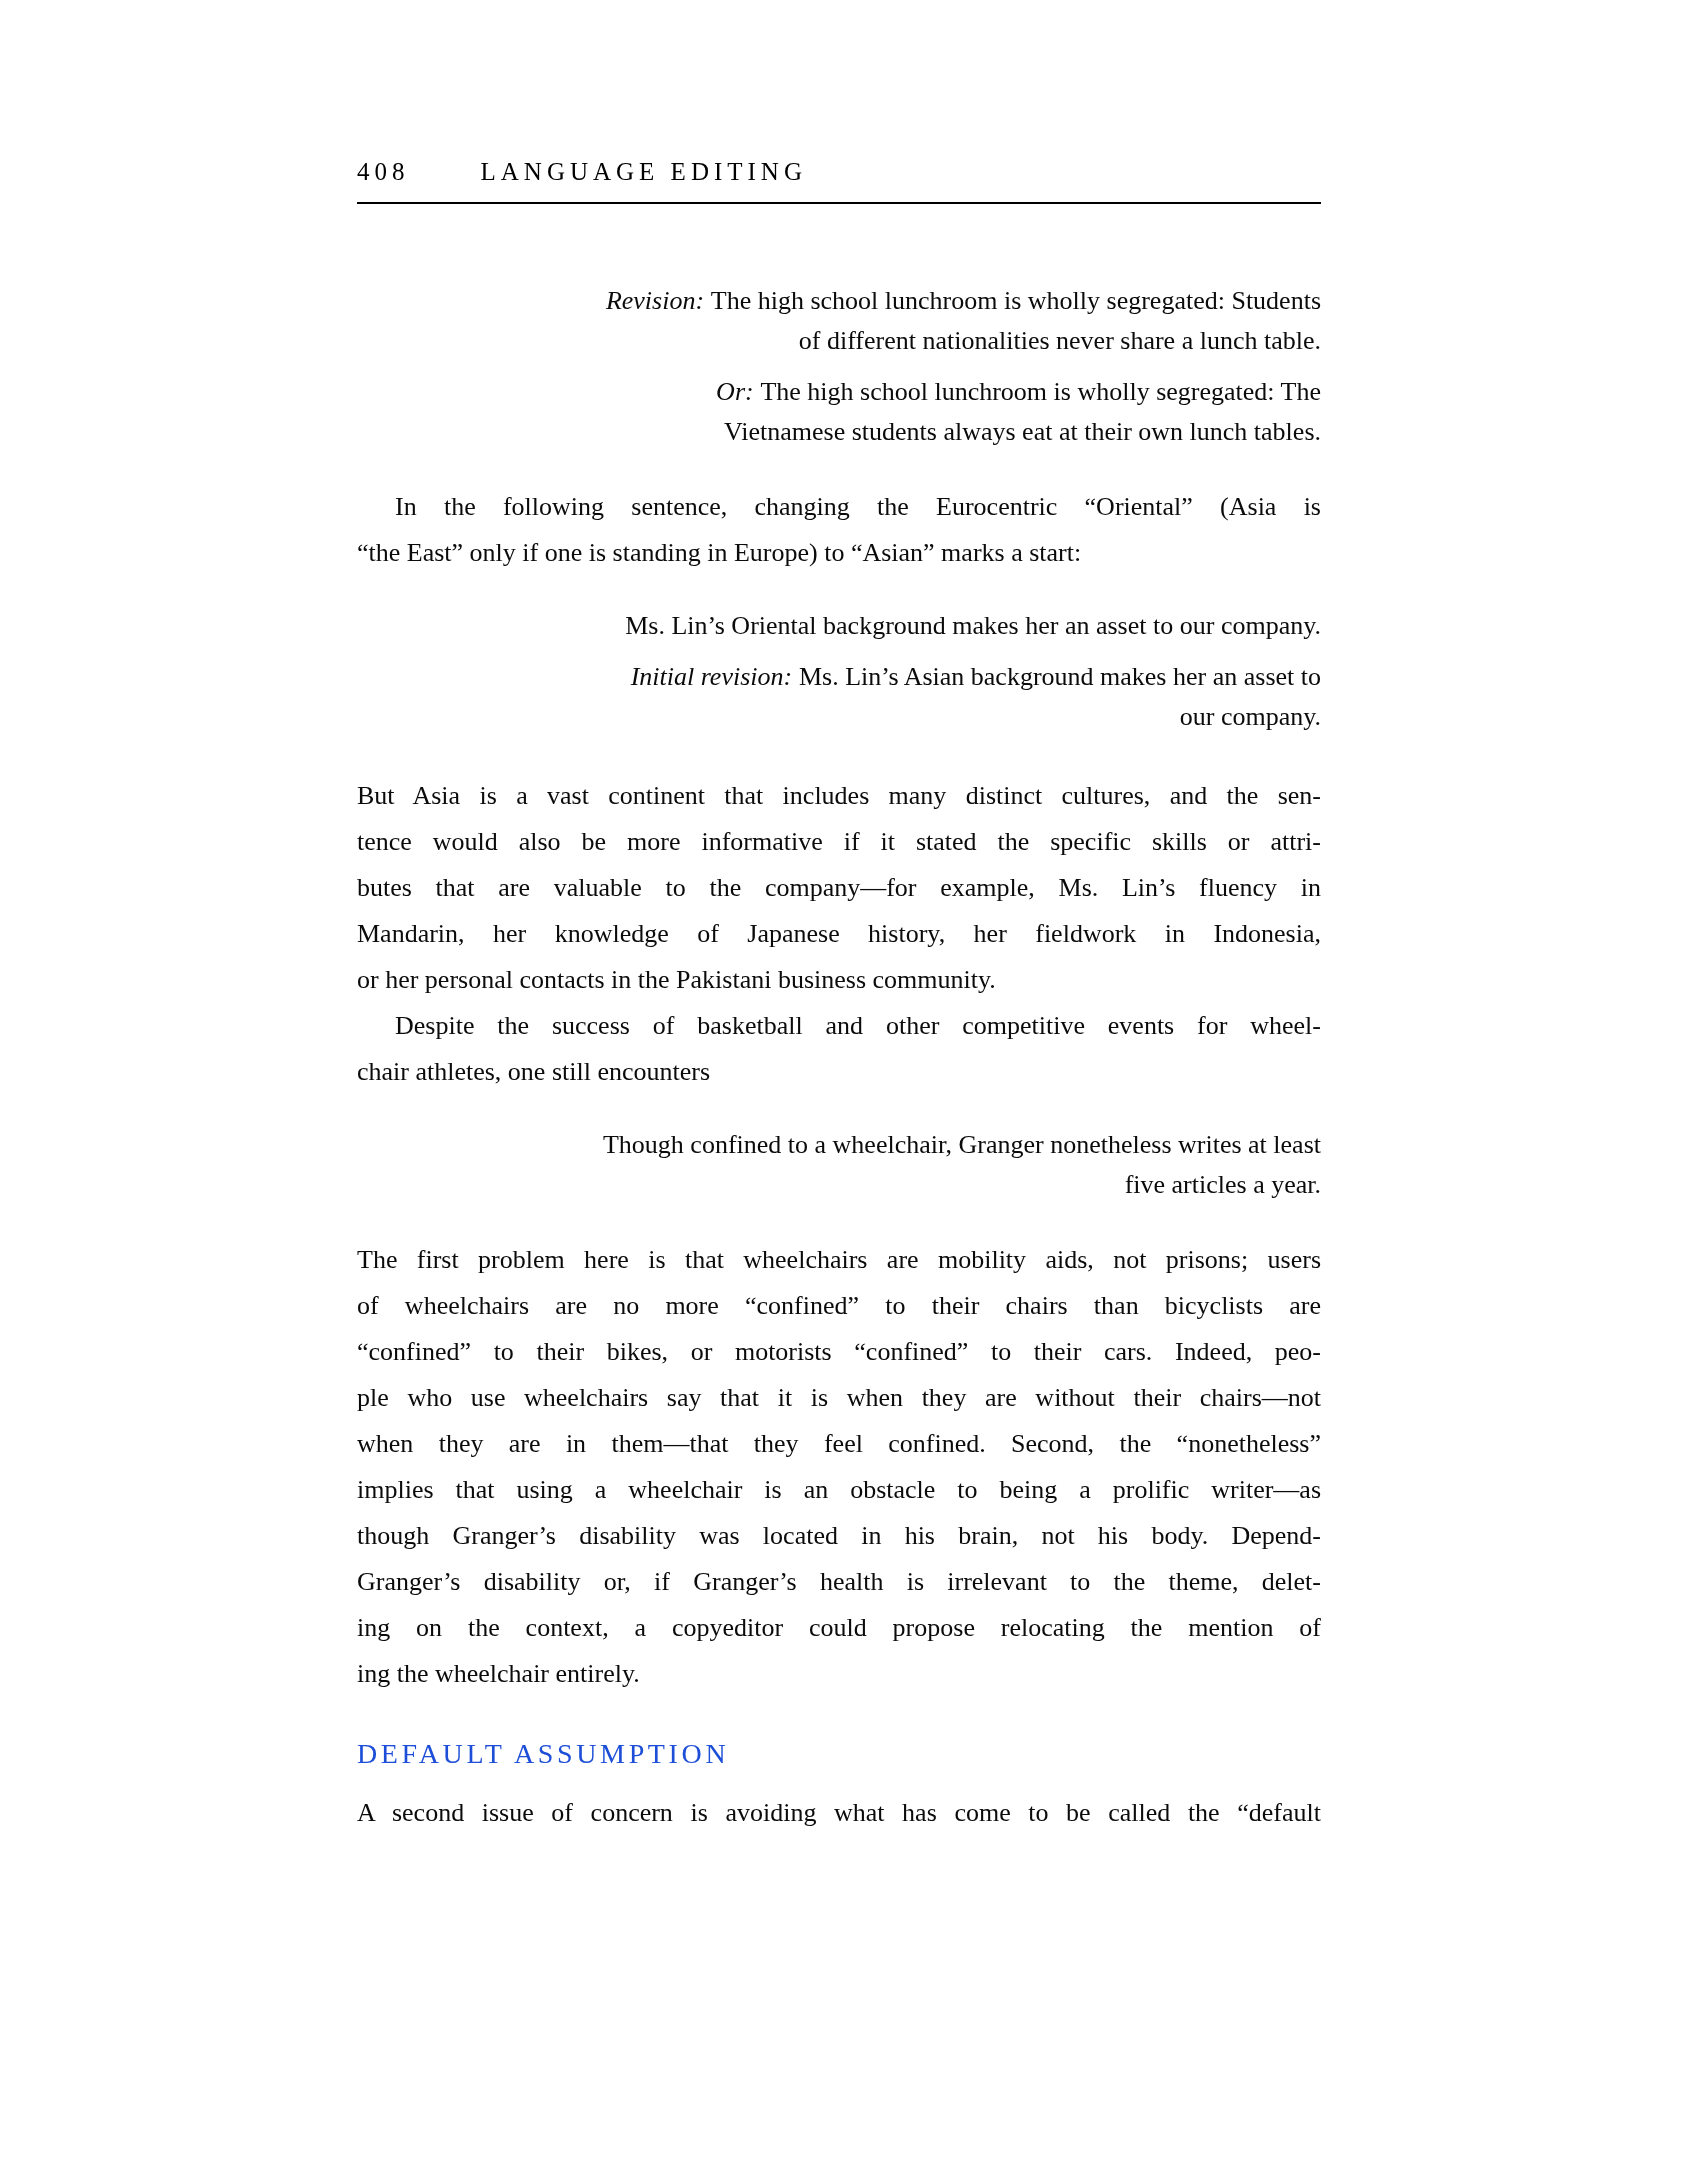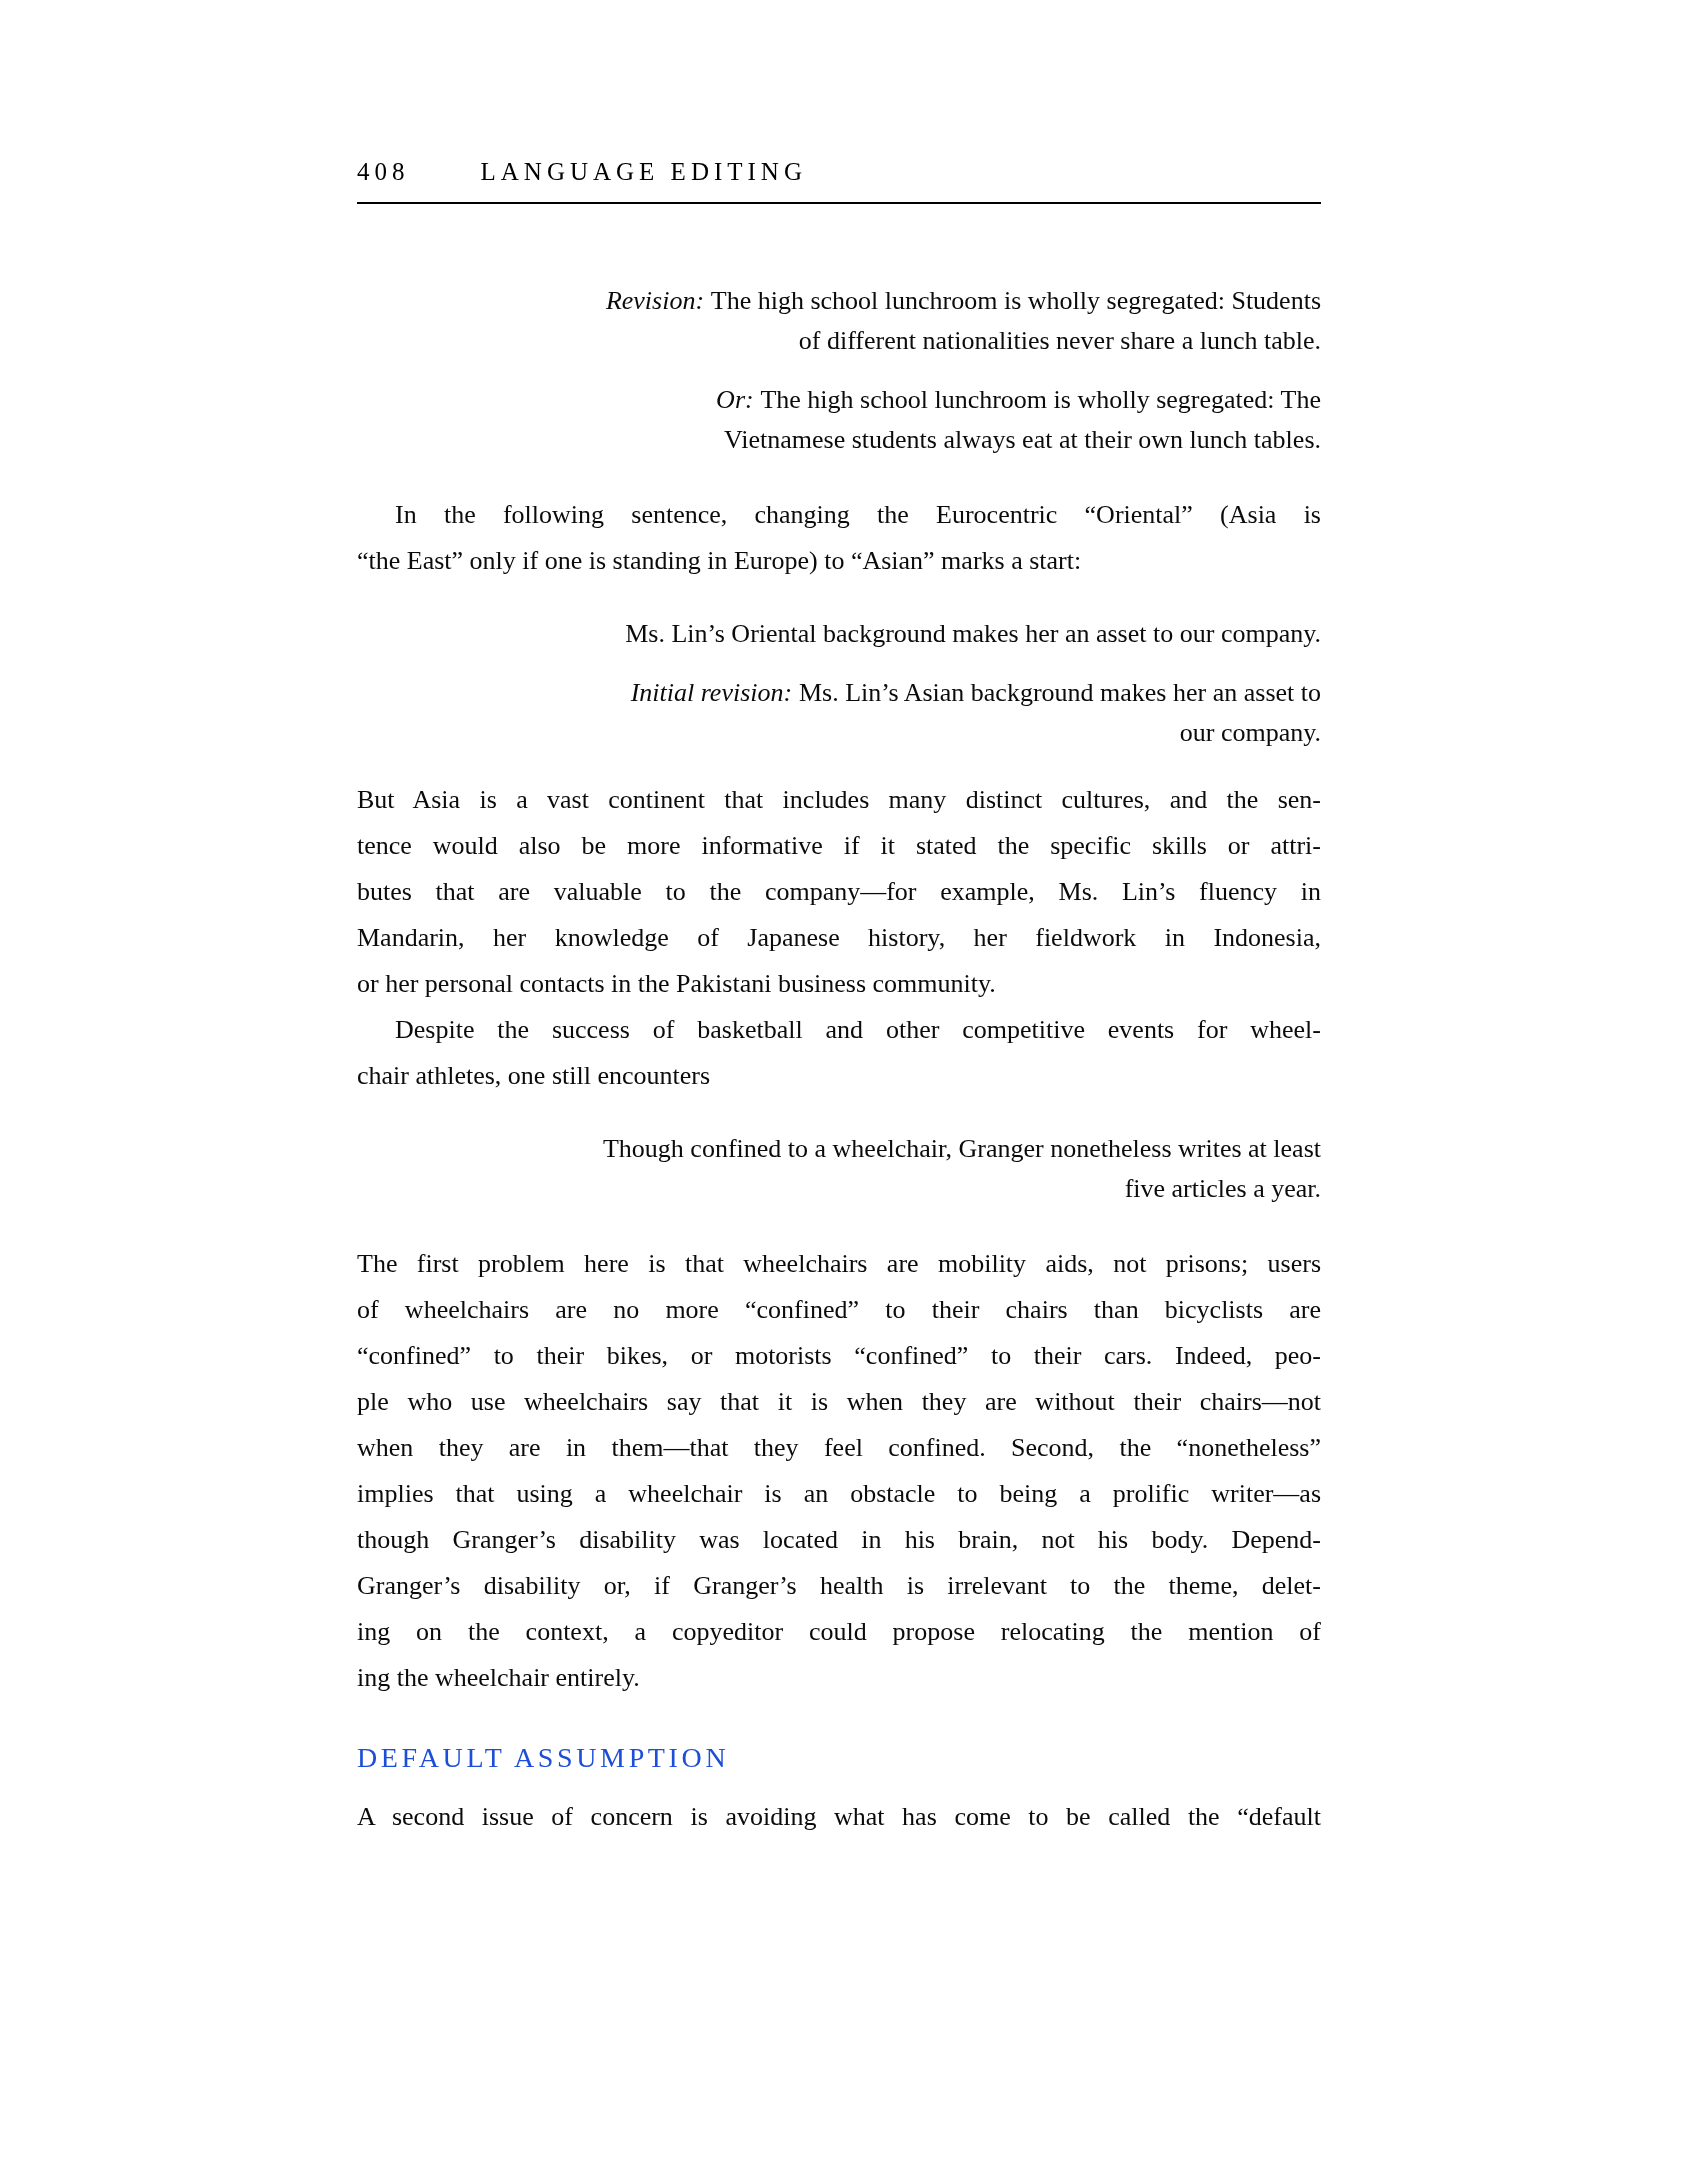--- a/index.html
+++ b/index.html
@@ -36,31 +36,31 @@
   .bq { margin-left: 40px; }
   .bq-revision   { margin-top: 77px; }
   .bq-mslin      { margin-top: 30px; }
   .bq-wheelchair { margin-top: 30px; }
   .bq p {
     margin: 0;
     font-size: 26px;
     line-height: 40px;
     text-align: right;
   }
-  .bq p + p { margin-top: 19px; }
+  .bq p + p { margin-top: 11px; }
   .bq-label { font-style: italic; margin-right: 0.26em; }
   .qtext { white-space: pre-line; }
   
   .para {
     margin: 0;
     font-size: 26px;
     line-height: 46px;
   }
   .para-oriental-intro { margin-top: 32px; }
-  .para-asia           { margin-top: 24px; }
+  .para-asia           { margin-top: 36px; }
   .para-despite        { margin-top: 0; }
   .para-firstproblem   { margin-top: 32px; }
   .para-second         { margin-top: 20px; }
   .justify .ln { text-align: justify; text-align-last: justify; }
   .justify .ln-last { text-align-last: left; }
   .para-indent .ln:first-child { text-indent: 38px; }
   
   .section-heading {
     margin: 40px 0 0 0;
     font-size: 28px;

